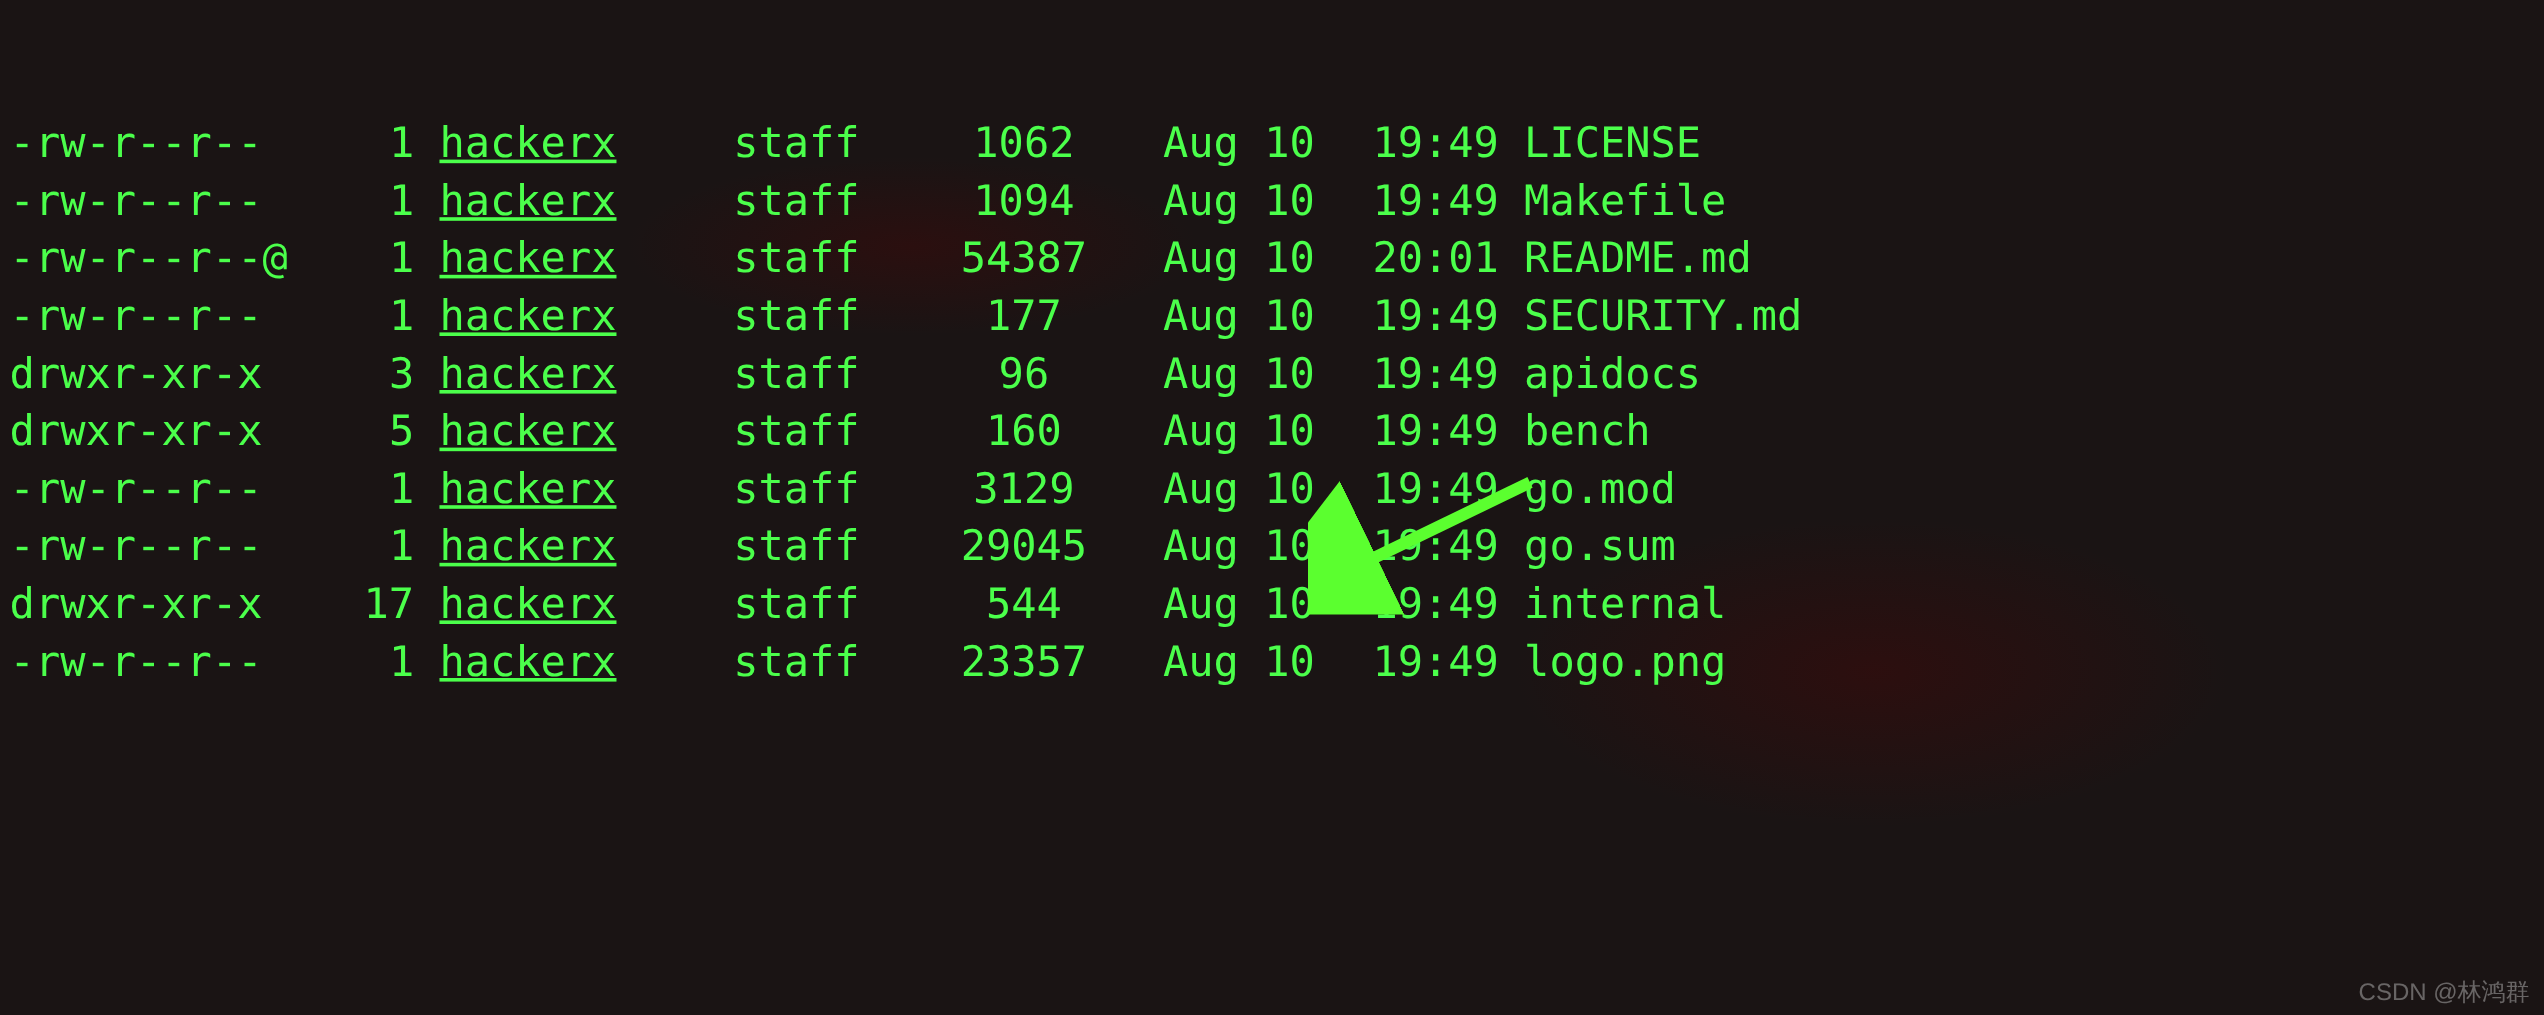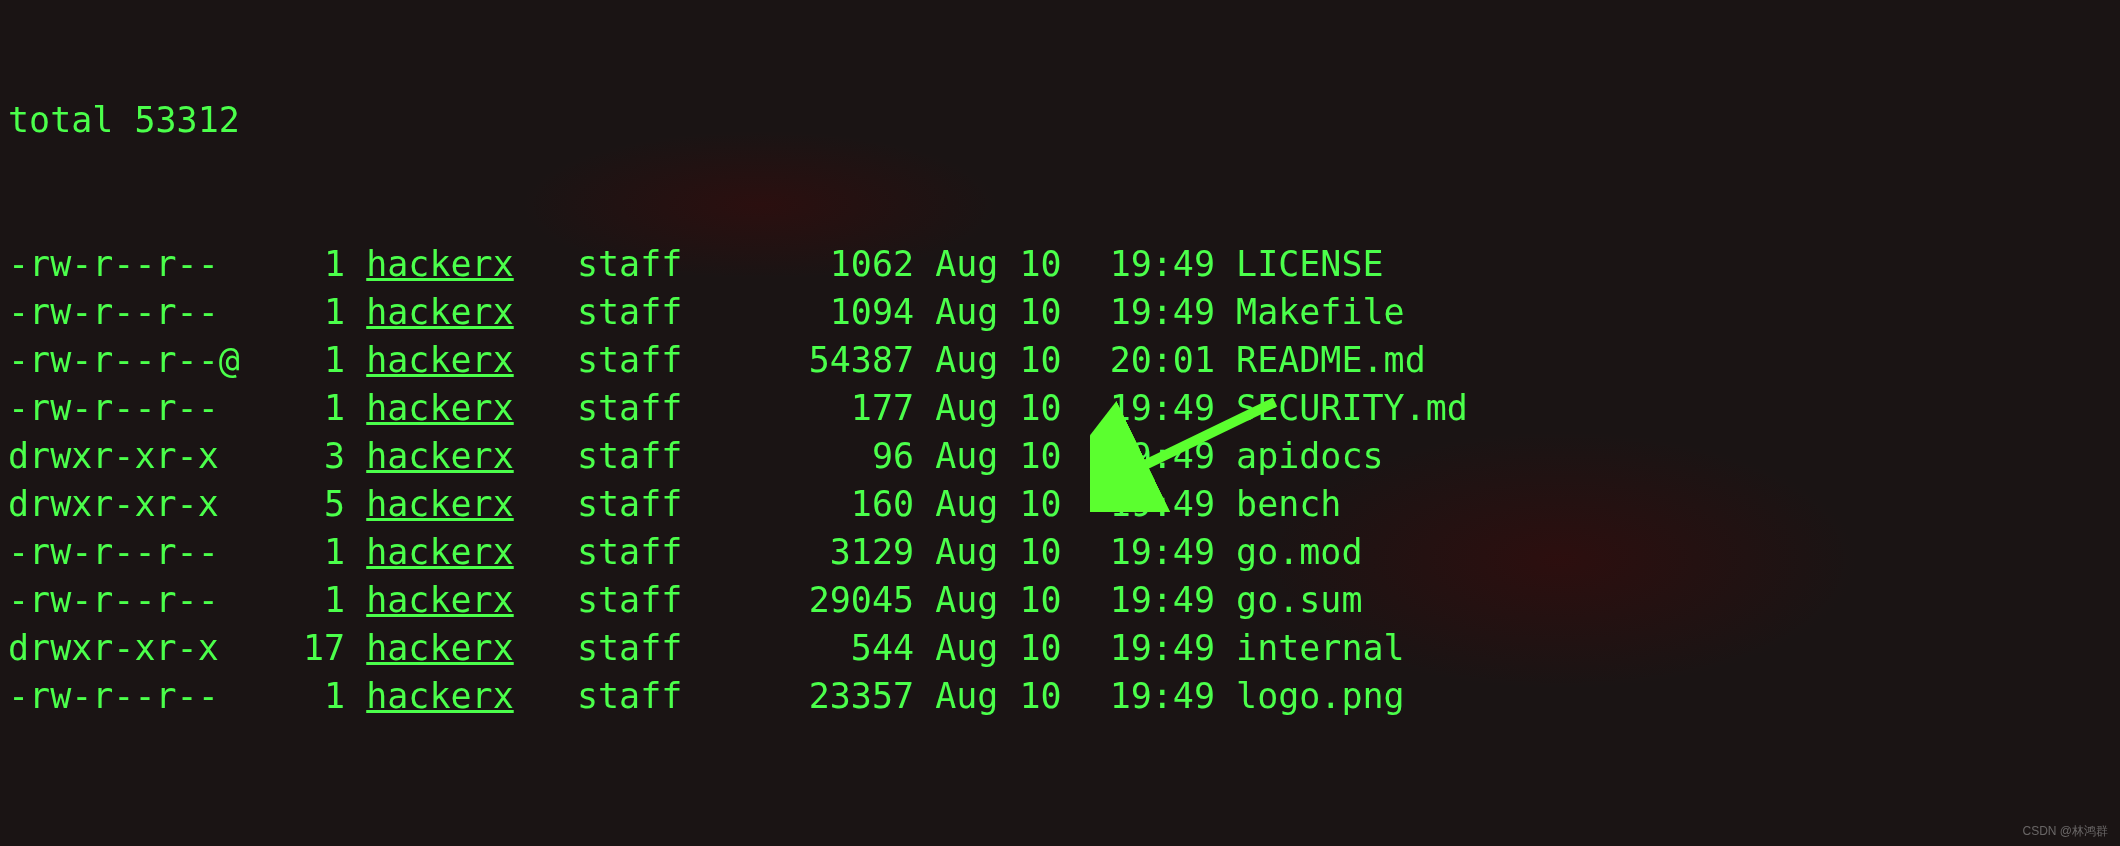--- a/index.html
+++ b/index.html
@@ -17,52 +17,51 @@
     line-height: 48px;
     color: #4bff4b;
     padding: 0 8px;
     white-space: pre;
     position: relative;
   }
   .row { display: block; white-space: pre; }
   .col-perms { display: inline-block; width: 11ch; }
   .col-links { display: inline-block; width: 4ch; text-align: right; }
   .col-user  { display: inline-block; width: 8ch; text-decoration: underline; }
-  .col-group { display: inline-block; width: 6ch; }
-  .col-size  { display: inline-block; width: 9ch; text-align: right; }
+  .col-group { display: inline-block; width: 6ch; margin-left: 34px; }
+  .col-size  { display: inline-block; width: 9ch; text-align: center; }
   .col-month { display: inline-block; width: 4ch; }
   .col-day   { display: inline-block; width: 2ch; text-align: center; }
   .col-time  { display: inline-block; width: 5ch; margin-left: 27px; }
   .col-name  { display: inline-block; }
   .arrow {
     position: absolute;
     left: 1090px;
     top: 392px;
     pointer-events: none;
   }
   .watermark {
     position: absolute;
     right: 12px;
     bottom: 6px;
     font-family: sans-serif;
-    font-size: 12px;
+    font-size: 20px;
     color: rgba(200,200,200,0.45);
   }
   
   .bg-blob1 { position:absolute; left:520px; top:130px; width:480px; height:150px; background: radial-gradient(ellipse at center, rgba(60,10,10,0.5) 0%, rgba(0,0,0,0) 70%); pointer-events:none; }
   .bg-blob2 { position:absolute; left:1260px; top:430px; width:600px; height:260px; background: radial-gradient(ellipse at center, rgba(60,10,10,0.55) 0%, rgba(0,0,0,0) 70%); pointer-events:none; }
 </style>
 </head>
 <body>
 
 <div class="bg-blob1"></div>
 <div class="bg-blob2"></div>
 
 <div class="terminal">
-  <div class="row">total 53312</div>
   <div id="file-rows"><div class="row"><span class="col-perms">-rw-r--r--</span> <span class="col-links">1</span> <span class="col-user">hackerx</span>  <span class="col-group">staff</span> <span class="col-size">1062</span> <span class="col-month">Aug</span><span class="col-day">10</span> <span class="col-time">19:49</span> <span class="col-name">LICENSE</span></div><div class="row"><span class="col-perms">-rw-r--r--</span> <span class="col-links">1</span> <span class="col-user">hackerx</span>  <span class="col-group">staff</span> <span class="col-size">1094</span> <span class="col-month">Aug</span><span class="col-day">10</span> <span class="col-time">19:49</span> <span class="col-name">Makefile</span></div><div class="row"><span class="col-perms">-rw-r--r--@</span> <span class="col-links">1</span> <span class="col-user">hackerx</span>  <span class="col-group">staff</span> <span class="col-size">54387</span> <span class="col-month">Aug</span><span class="col-day">10</span> <span class="col-time">20:01</span> <span class="col-name">README.md</span></div><div class="row"><span class="col-perms">-rw-r--r--</span> <span class="col-links">1</span> <span class="col-user">hackerx</span>  <span class="col-group">staff</span> <span class="col-size">177</span> <span class="col-month">Aug</span><span class="col-day">10</span> <span class="col-time">19:49</span> <span class="col-name">SECURITY.md</span></div><div class="row"><span class="col-perms">drwxr-xr-x</span> <span class="col-links">3</span> <span class="col-user">hackerx</span>  <span class="col-group">staff</span> <span class="col-size">96</span> <span class="col-month">Aug</span><span class="col-day">10</span> <span class="col-time">19:49</span> <span class="col-name">apidocs</span></div><div class="row"><span class="col-perms">drwxr-xr-x</span> <span class="col-links">5</span> <span class="col-user">hackerx</span>  <span class="col-group">staff</span> <span class="col-size">160</span> <span class="col-month">Aug</span><span class="col-day">10</span> <span class="col-time">19:49</span> <span class="col-name">bench</span></div><div class="row"><span class="col-perms">-rw-r--r--</span> <span class="col-links">1</span> <span class="col-user">hackerx</span>  <span class="col-group">staff</span> <span class="col-size">3129</span> <span class="col-month">Aug</span><span class="col-day">10</span> <span class="col-time">19:49</span> <span class="col-name">go.mod</span></div><div class="row"><span class="col-perms">-rw-r--r--</span> <span class="col-links">1</span> <span class="col-user">hackerx</span>  <span class="col-group">staff</span> <span class="col-size">29045</span> <span class="col-month">Aug</span><span class="col-day">10</span> <span class="col-time">19:49</span> <span class="col-name">go.sum</span></div><div class="row"><span class="col-perms">drwxr-xr-x</span> <span class="col-links">17</span> <span class="col-user">hackerx</span>  <span class="col-group">staff</span> <span class="col-size">544</span> <span class="col-month">Aug</span><span class="col-day">10</span> <span class="col-time">19:49</span> <span class="col-name">internal</span></div><div class="row"><span class="col-perms">-rw-r--r--</span> <span class="col-links">1</span> <span class="col-user">hackerx</span>  <span class="col-group">staff</span> <span class="col-size">23357</span> <span class="col-month">Aug</span><span class="col-day">10</span> <span class="col-time">19:49</span> <span class="col-name">logo.png</span></div></div>
 </div>
 
 <svg class="arrow" width="200" height="120">
   <defs>
     <marker id="ahead" markerWidth="14" markerHeight="14" refX="3" refY="7" orient="auto">
       <polygon points="0,0 14,7 0,14" fill="#5bff2f"></polygon>
     </marker>
   </defs>
   <line x1="185" y1="10" x2="30" y2="85" stroke="#5bff2f" stroke-width="10" marker-end="url(#ahead)"></line>

